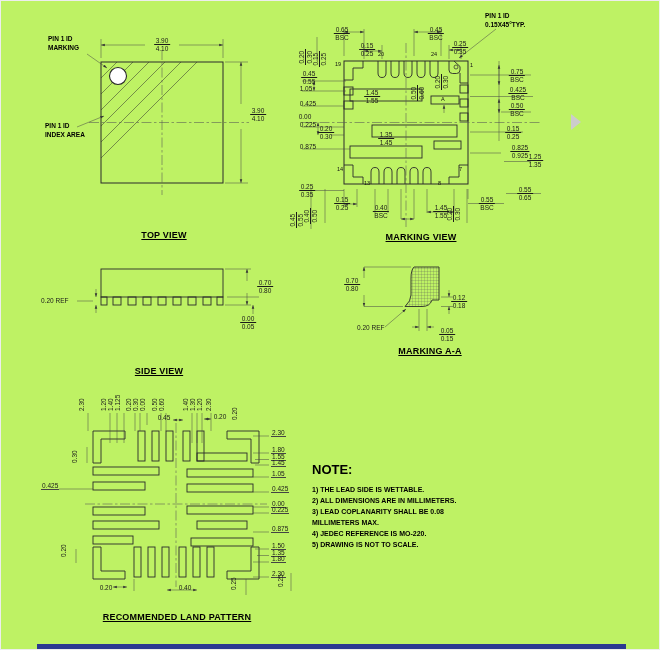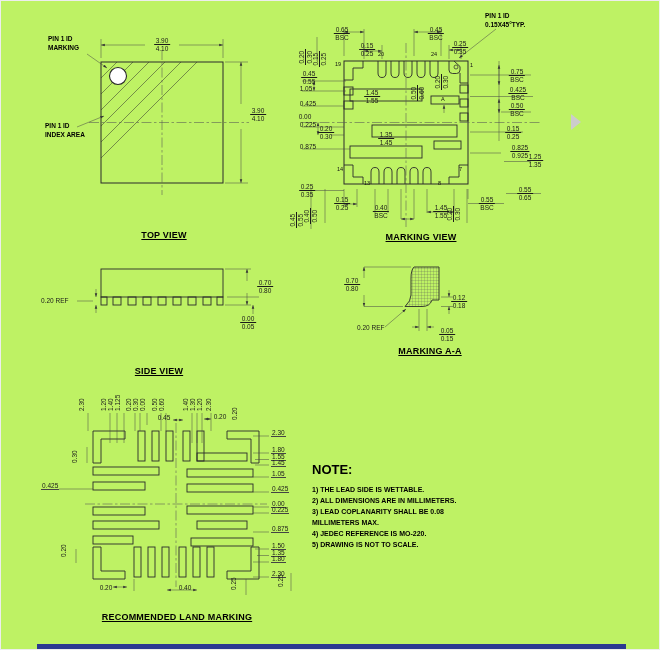--- a/index.html
+++ b/index.html
@@ -268,21 +268,21 @@
   <span class="lbl l ul" style="left:270px;top:548px">1.35</span>
   <span class="lbl l ul" style="left:270px;top:554px">1.80</span>
   <span class="lbl l ul" style="left:270px;top:569px">2.30</span>
   <span class="lbl rot" style="left:283px;top:579px">0.25</span>
   <span class="lbl rot" style="left:77px;top:455px">0.30</span>
   <span class="lbl l ul" style="left:40px;top:481px">0.425</span>
   <span class="lbl rot" style="left:66px;top:549px">0.20</span>
   <span class="lbl" style="left:105px;top:583px">0.20</span>
   <span class="lbl" style="left:184px;top:583px">0.40</span>
   <span class="lbl rot" style="left:236px;top:582px">0.25</span>
-  <span class="title" style="left:176px;top:611px">RECOMMENDED LAND MARKING</span>
+  <span class="title" style="left:176px;top:611px">RECOMMENDED LAND PATTERN</span>
 
   <span class="note-h" style="left:311px;top:461px">NOTE:</span>
   <span class="note-l" style="left:311px;top:483px">1) THE LEAD SIDE IS WETTABLE.</span>
   <span class="note-l" style="left:311px;top:494px">2) ALL DIMENSIONS ARE IN MILLIMETERS.</span>
   <span class="note-l" style="left:311px;top:505px">3) LEAD COPLANARITY SHALL BE 0.08</span>
   <span class="note-l" style="left:311px;top:516px">MILLIMETERS MAX.</span>
   <span class="note-l" style="left:311px;top:527px">4) JEDEC REFERENCE IS MO-220.</span>
   <span class="note-l" style="left:311px;top:538px">5) DRAWING IS NOT TO SCALE.</span>
 
   <div class="next-arrow"></div>

